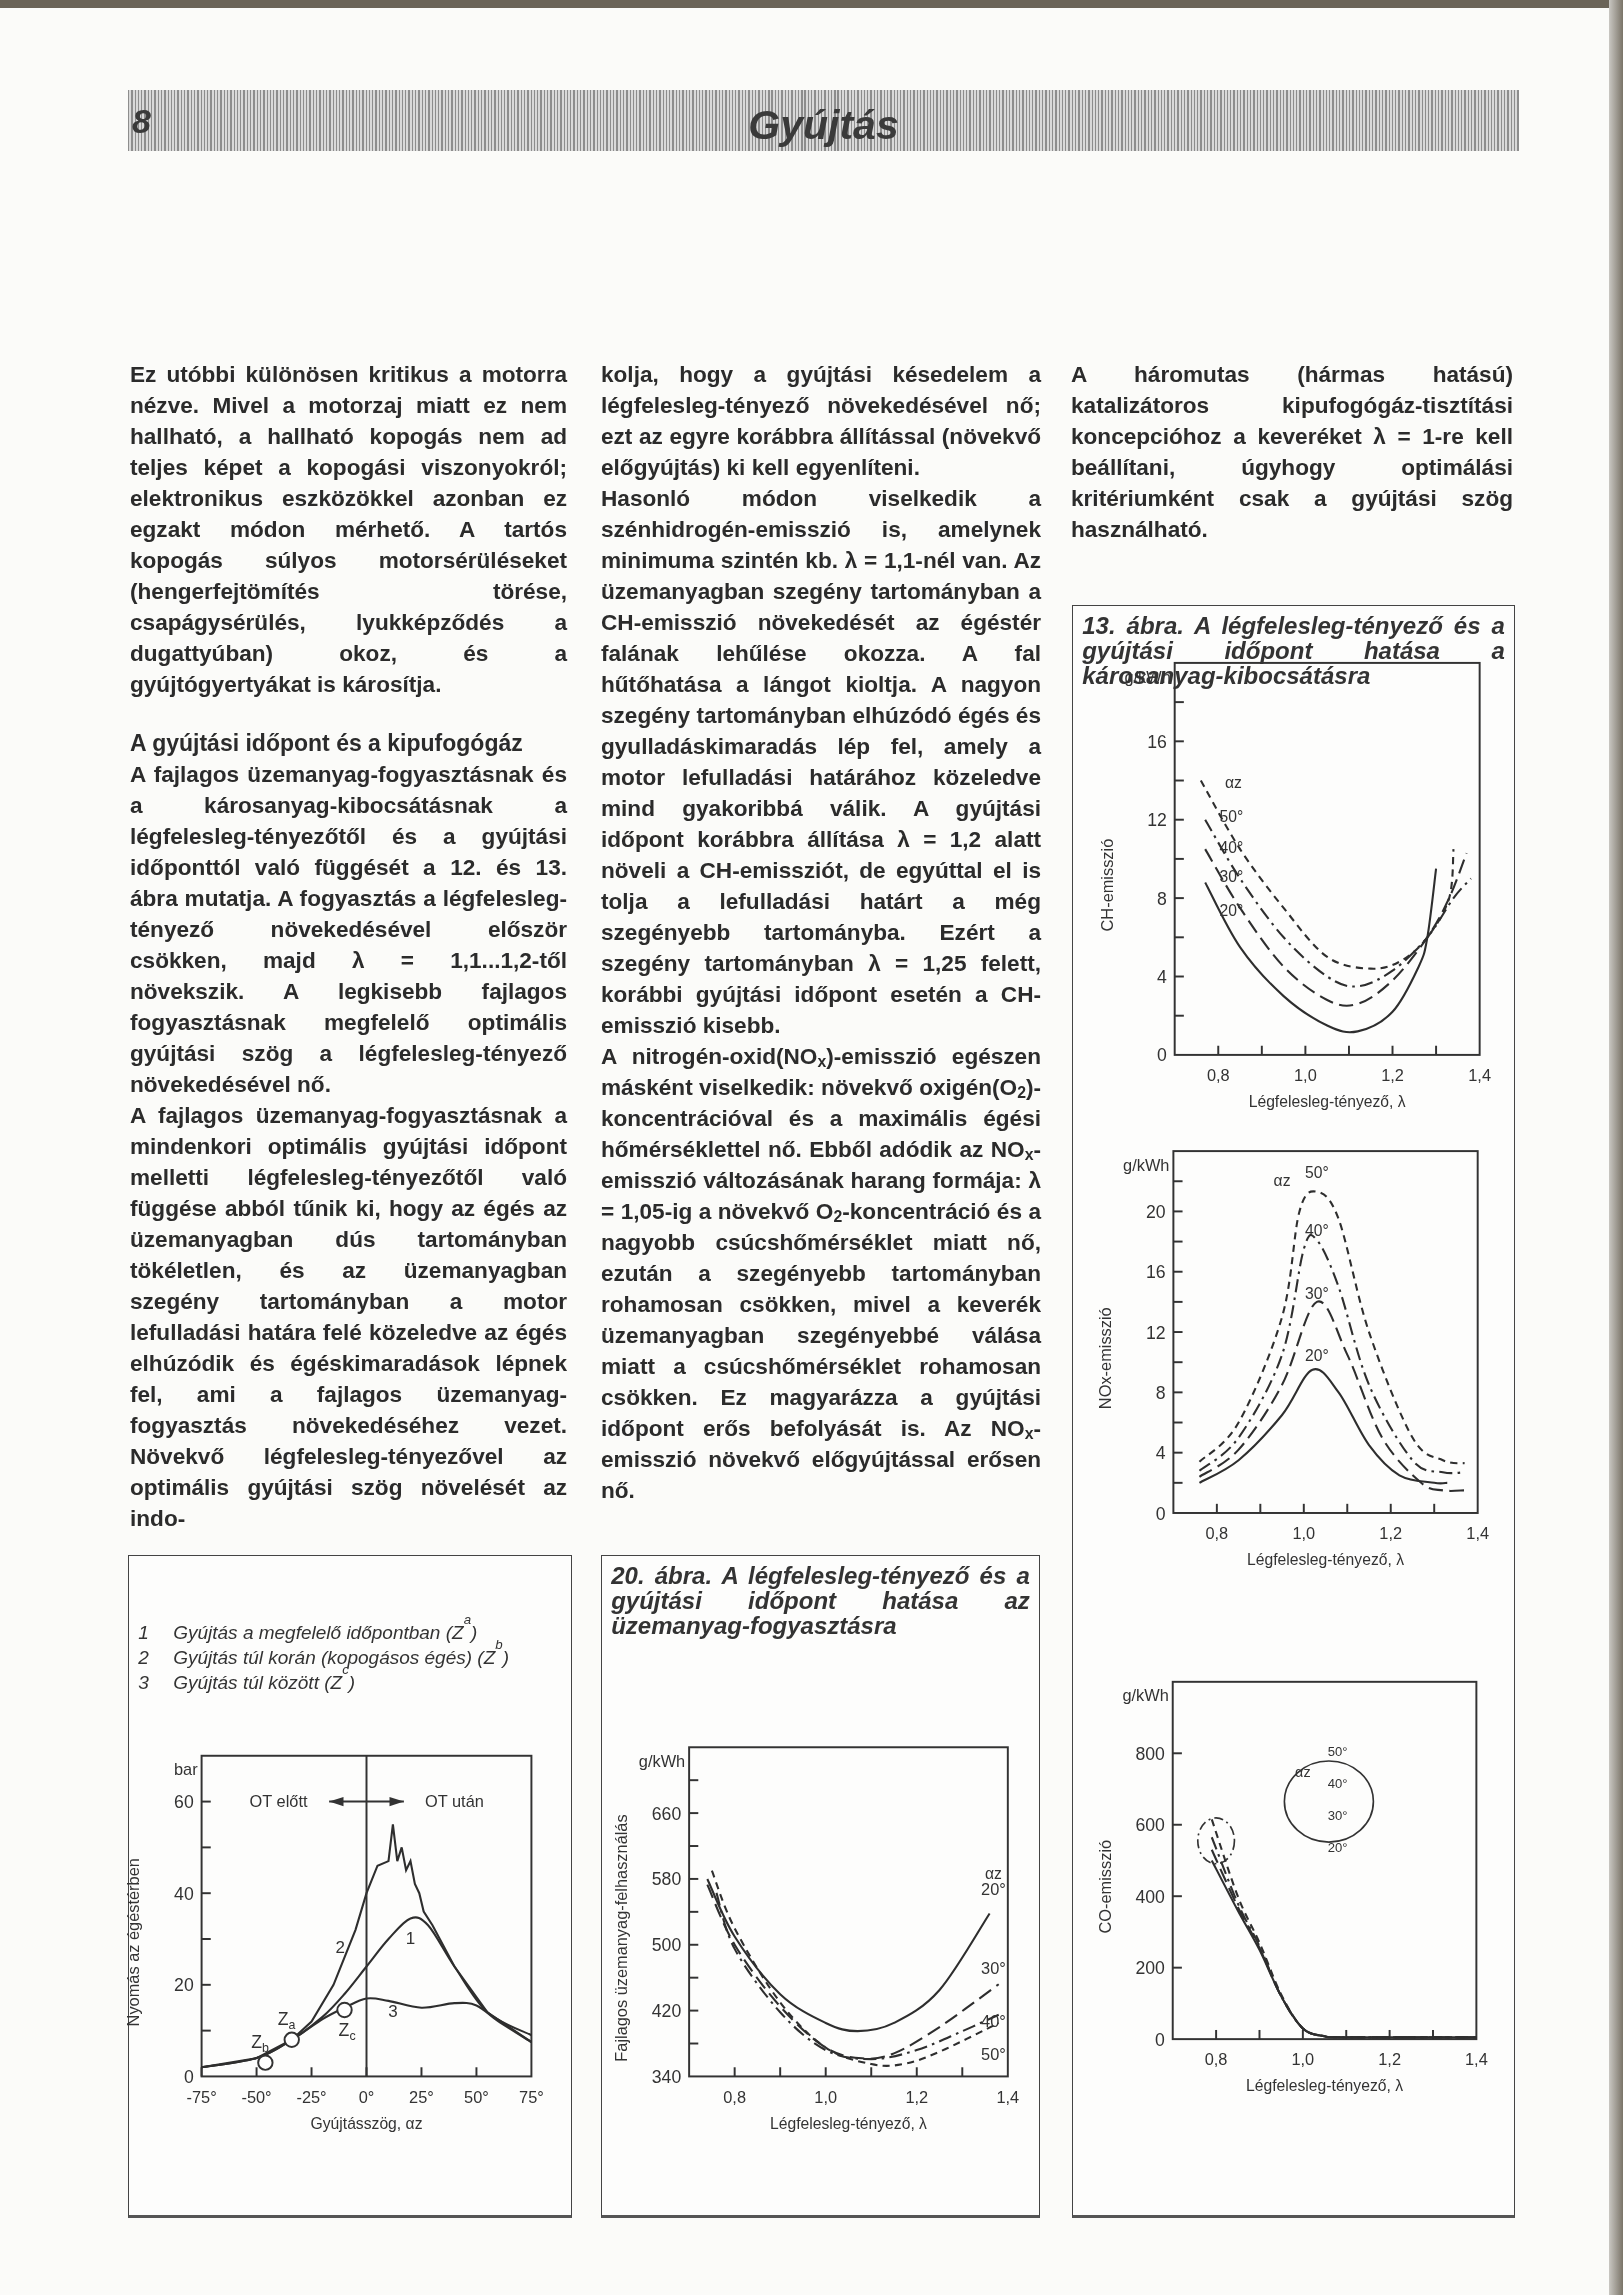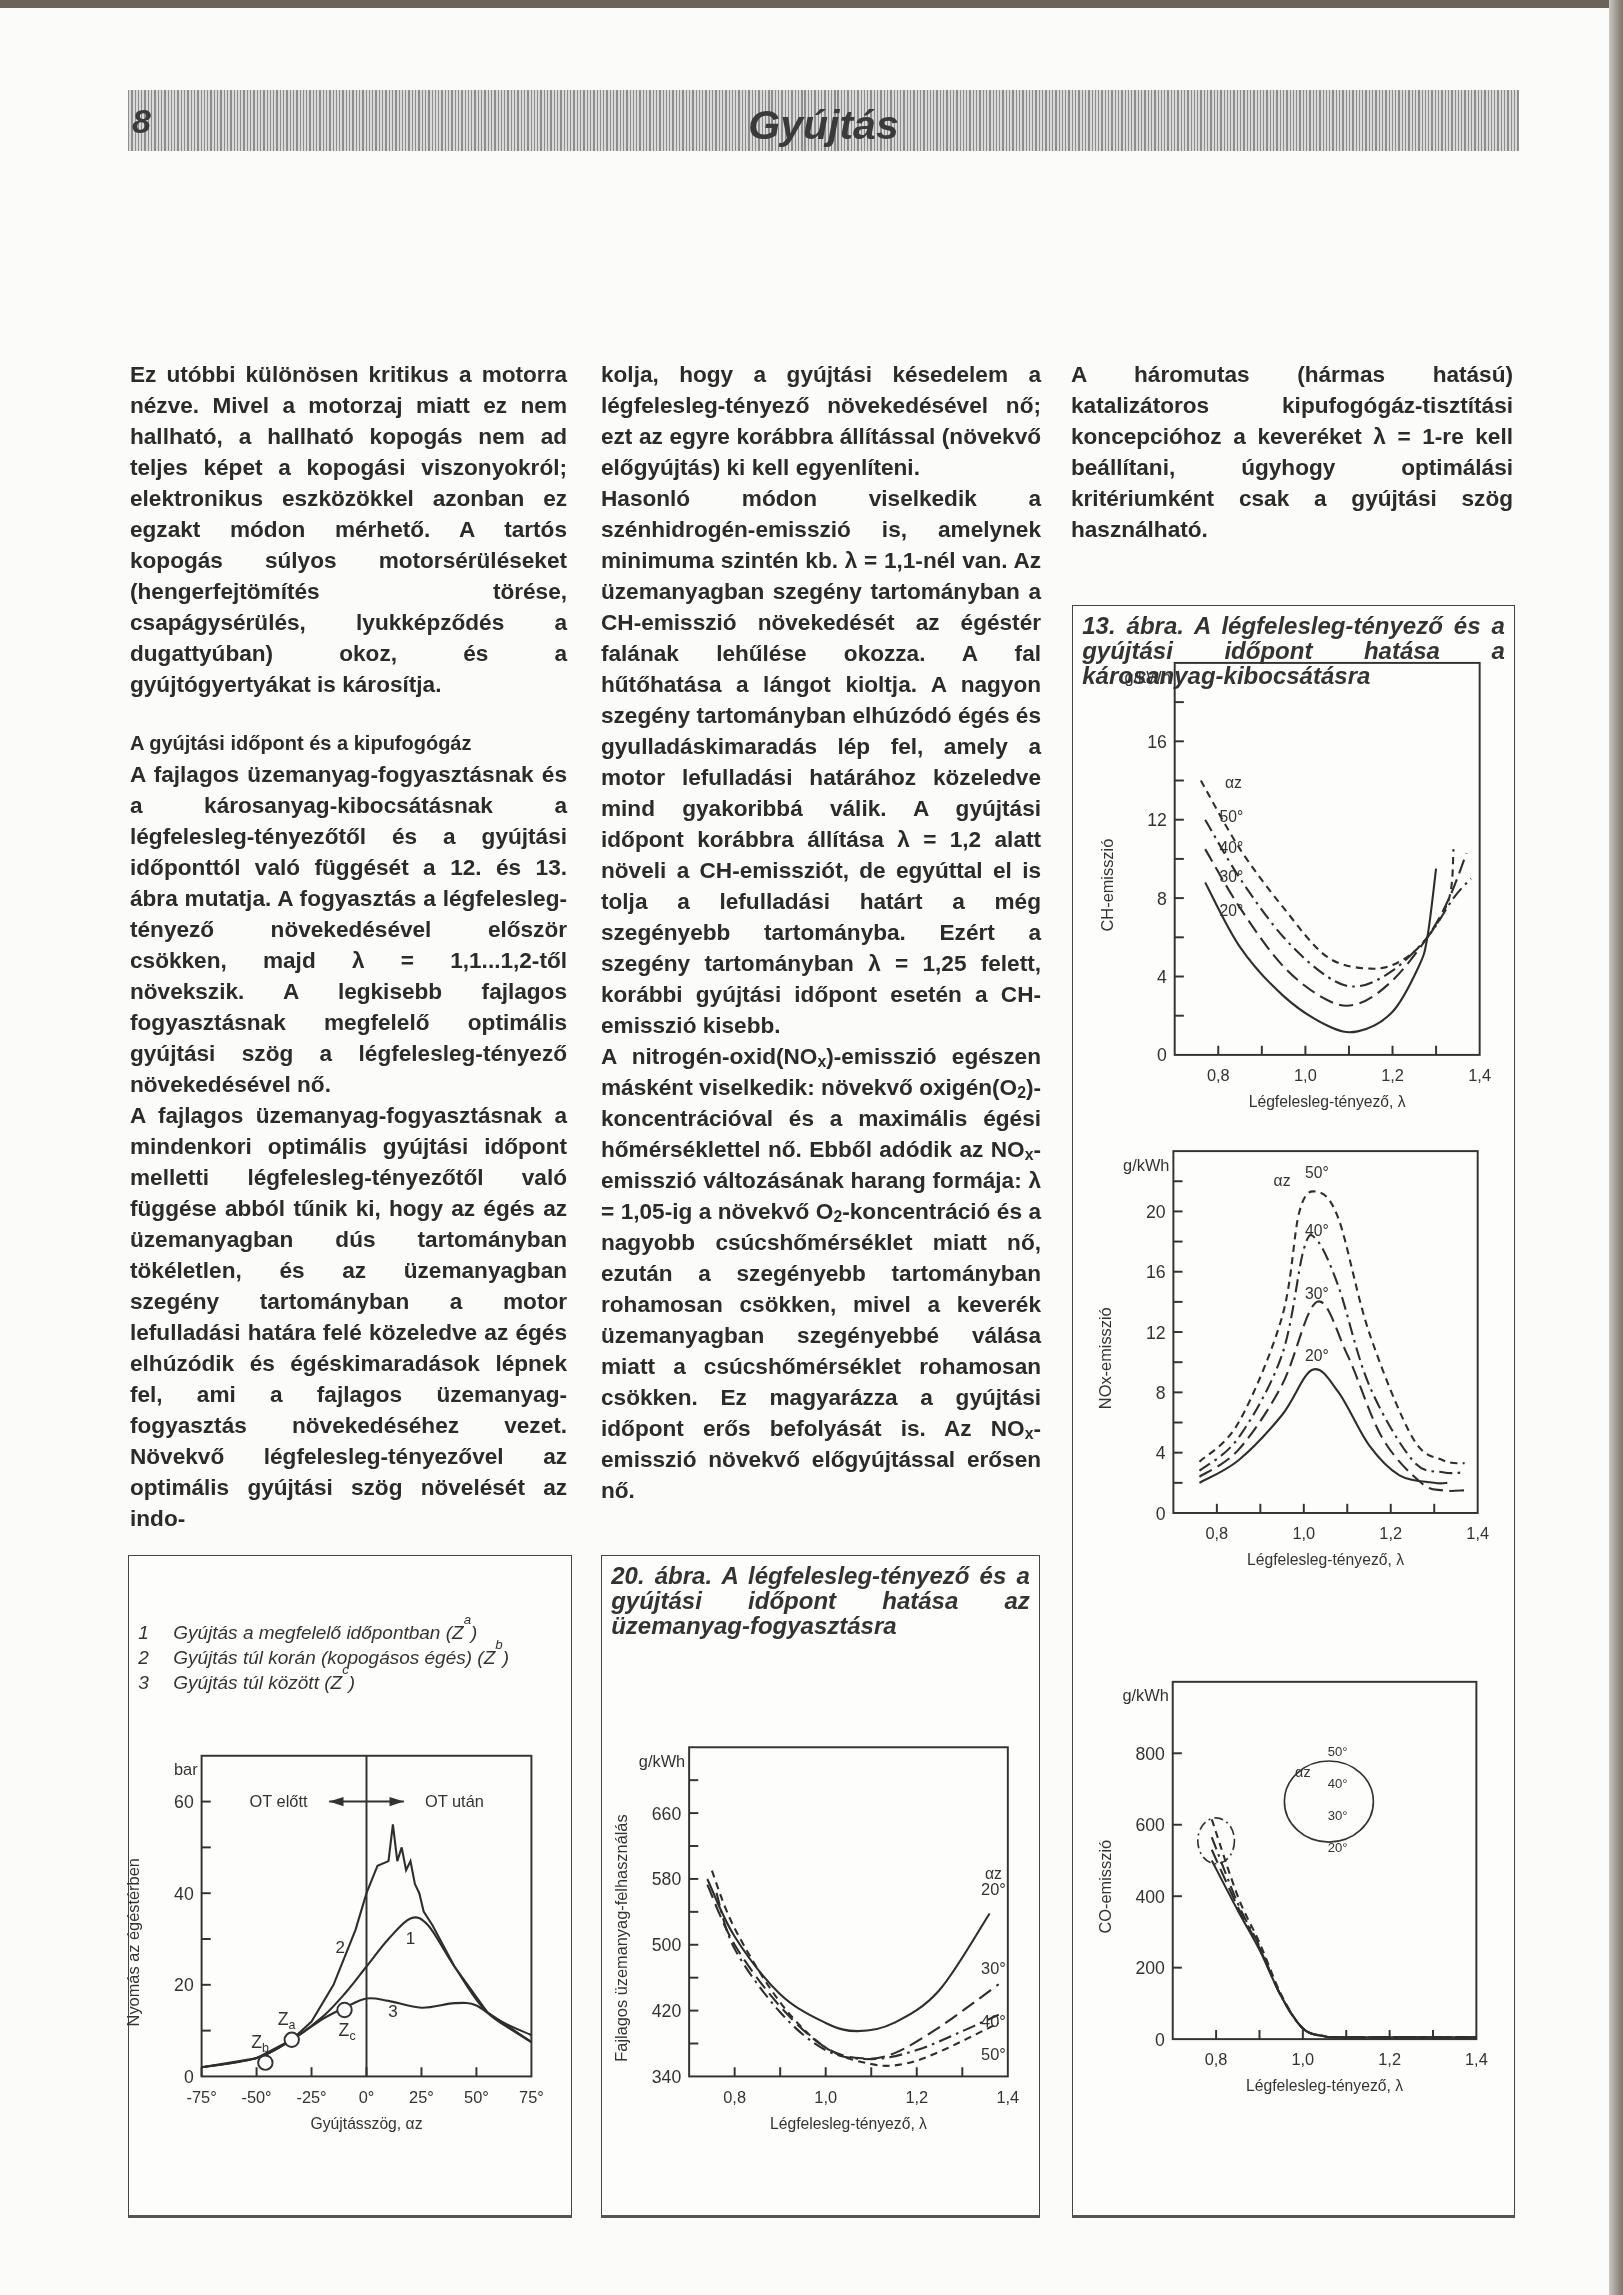--- a/index.html
+++ b/index.html
@@ -6,21 +6,21 @@
   body{width:1623px;height:2295px;background:#6b6458;position:relative;overflow:hidden;font-family:"Liberation Sans",sans-serif;color:#2a2a2a;}
   .page{position:absolute;left:0;top:7.9px;width:1609px;height:2288px;background:#fbfbf9;}
   .edge-right{position:absolute;right:0;top:0;width:14.4px;height:2295px;background:linear-gradient(to right,#c9c7c2,#7a7468);}
   .header{position:absolute;left:128px;top:90px;width:1391px;height:61px;
     background-color:#c8c8c8;
     background-image:repeating-linear-gradient(90deg,#8d8d8d 0 1.3px,#d9d9d9 1.3px 3.3px),repeating-linear-gradient(0deg,rgba(120,120,120,.35) 0 1.3px,rgba(255,255,255,0) 1.3px 2.6px);}
   .header .num{position:absolute;left:3.9px;top:11.8px;font-size:34px;font-style:italic;font-weight:bold;color:#3a3a3a;}
   .header .title{position:absolute;left:0;right:0;top:11.8px;text-align:center;font-size:41px;font-style:italic;font-weight:bold;color:#3a3a3a;}
   .col{position:absolute;font-size:22.6px;line-height:31px;text-align:justify;color:#2b2b2b;}
   .col p{margin:0;font-weight:bold;}
-  .col h3{margin:27.5px 0 0 0;font-size:20px;line-height:31px;font-weight:bold;}
+  .col h3{margin:27.5px 0 0 0;font-size:23px;line-height:31px;font-weight:bold;}
   .c1{left:130px;top:359px;width:437px;}
   .c2{left:601px;top:359px;width:440px;}
   .c3{left:1071px;top:359px;width:442px;}
   sub{font-size:70%;vertical-align:-3.3px;line-height:0;}
   .figbox{position:absolute;border:1.3px solid #444;border-bottom:3.3px solid #555;background:#fdfdfc;}
   .fig11{left:128px;top:1555px;width:442px;height:659px;}
   .fig12{left:601px;top:1555px;width:437px;height:659px;}
   .fig13{left:1072px;top:1584px;width:441px;height:630px;}
   .fig13{top:605px;height:1609px;}
   .caption{position:absolute;left:9.2px;right:9.2px;top:6.5px;font-size:24px;line-height:25px;font-style:italic;font-weight:bold;color:#333;text-align:justify;}

